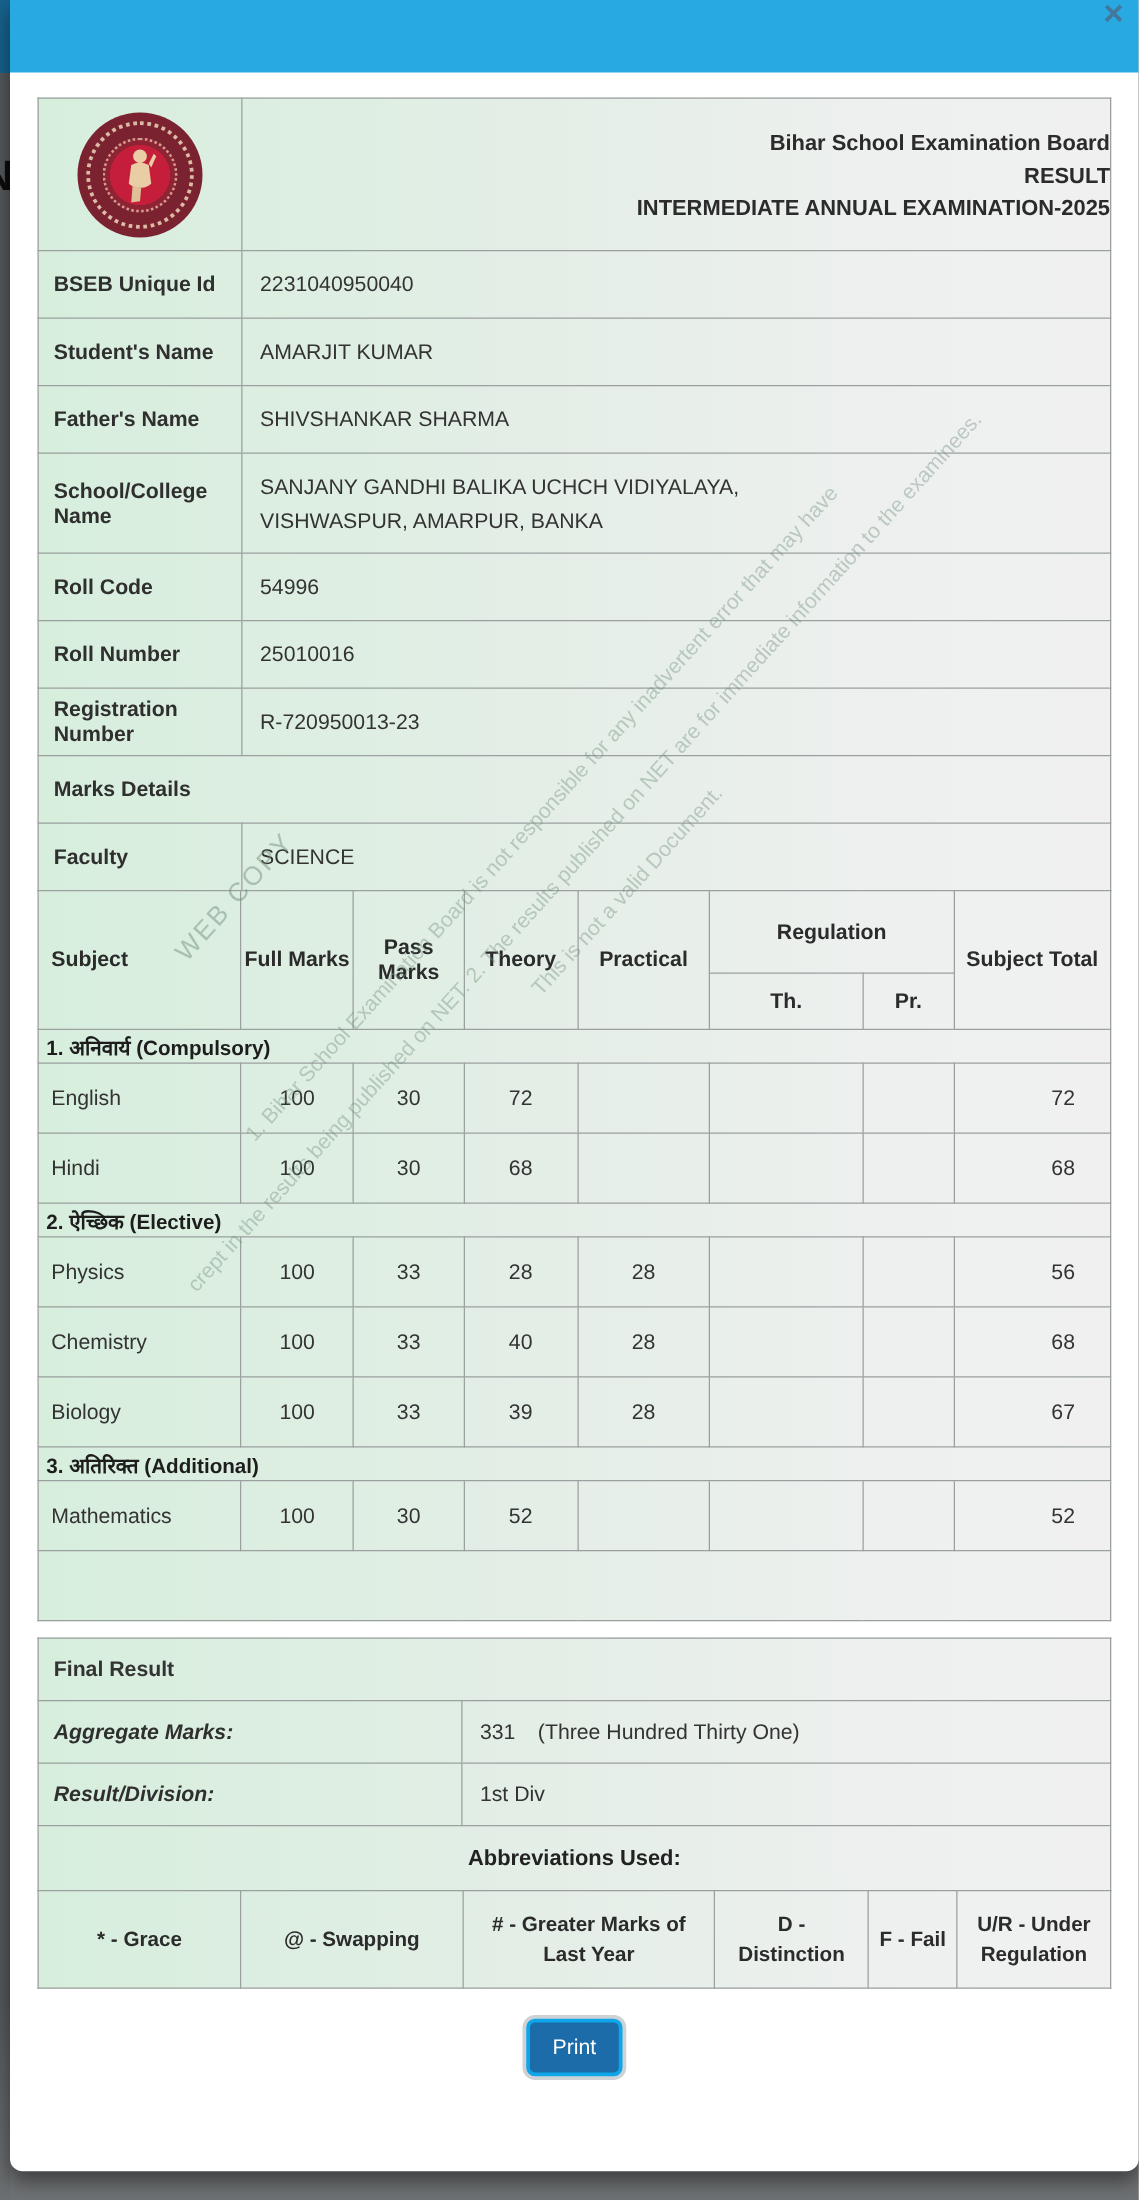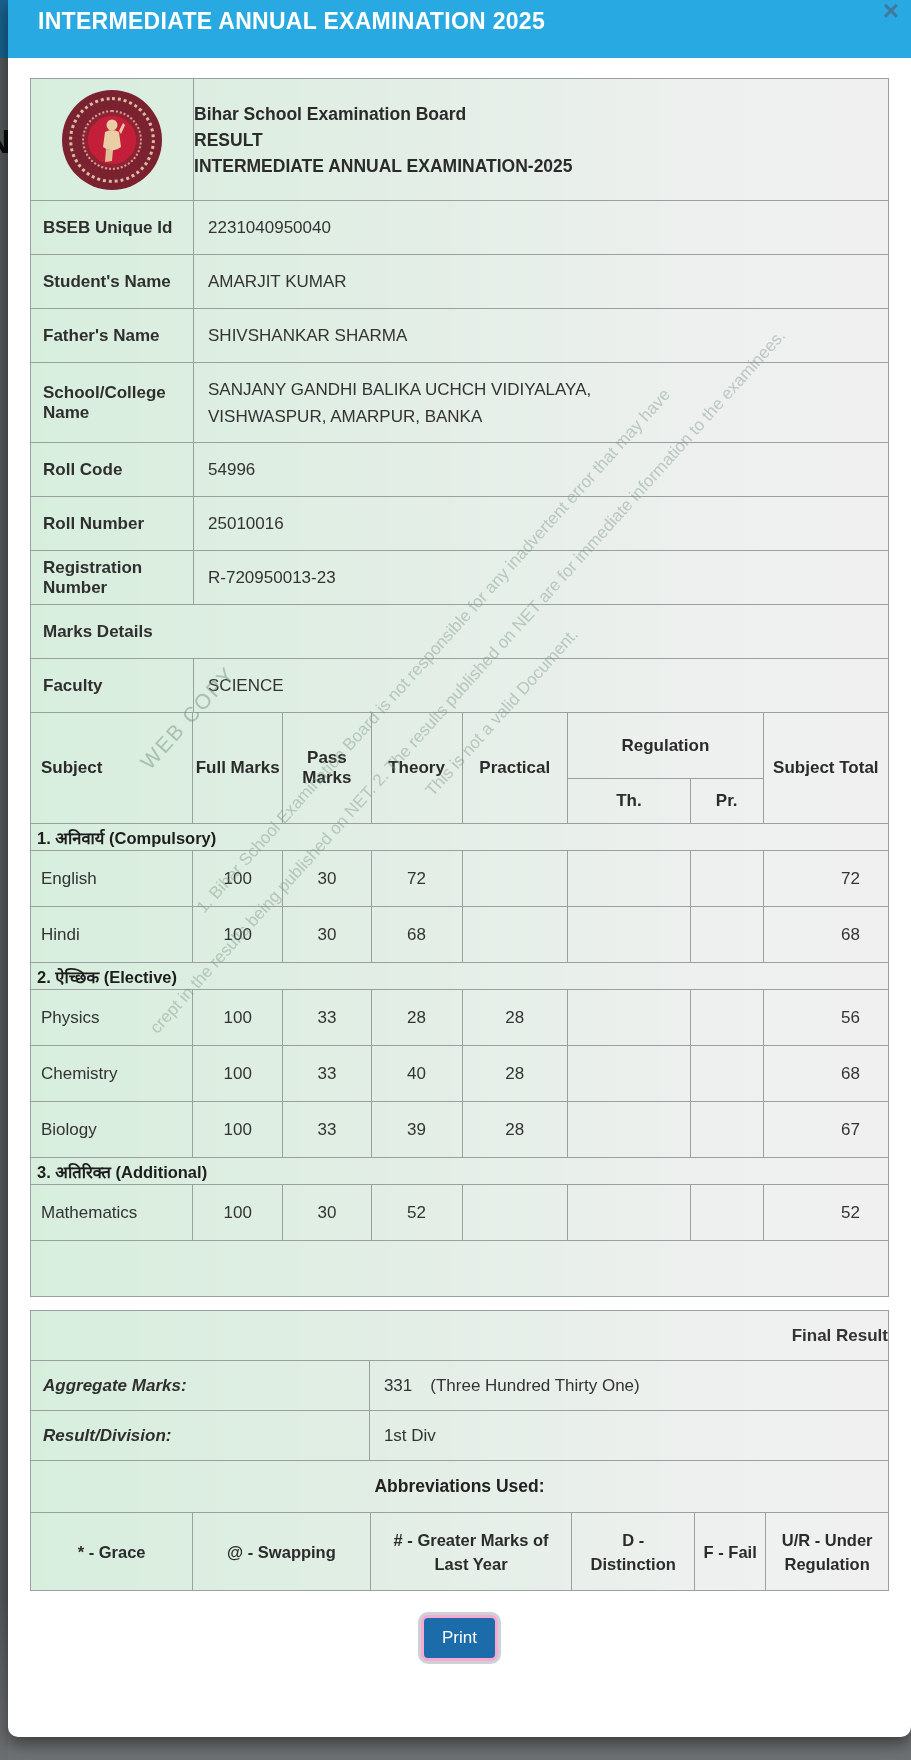--- a/index.html
+++ b/index.html
@@ -39,21 +39,21 @@
 
   table { width:100%; border-collapse:collapse; table-layout:fixed; }
   .grad-table {
     background:linear-gradient(90deg,#d7eedd 0%, #e3eee6 45%, #eef0ef 80%, #f0f0f1 100%);
   }
   td, th { border:1px solid #9aa09f; font-size:17px; color:#333; vertical-align:middle; }
   .grad-table + .grad-table { margin-top:-1px; }
 
   
   .logo-cell { width:19%; height:122px; text-align:center; }
-  .board-head-cell { text-align:left; font-weight:700; color:#2b2b2b; line-height:26px; font-size:17.5px; }
+  .board-head-cell { text-align:right; font-weight:700; color:#2b2b2b; line-height:26px; font-size:17.5px; }
   .info-label { width:39.5%; font-weight:700; color:#2f2f2f; padding:0 0 0 12px; height:54px; }
   .info-value { padding:0 0 0 14px; }
   .row-school .info-label, .row-school .info-value { height:80px; }
   .school-span { display:inline-block; max-width:432px; line-height:27px; }
   .marks-details-cell { font-weight:700; color:#2f2f2f; padding-left:12px; height:54px; }
 
   
   .seal { width:100px; height:100px; border-radius:50%; margin:0 auto;
     background:radial-gradient(circle at 50% 50%, #c41e3a 0 34%, #8e2433 34% 42%, #7a2230 42% 100%);
     display:flex; align-items:center; justify-content:center; position:relative; }
@@ -70,32 +70,32 @@
   .marks .hdr-sub th { height:45px; }
   .marks td { height:56px; text-align:center; }
   .marks td.cell-subject { text-align:left; padding-left:10px; }
   .marks td.cell-total { text-align:right; padding-right:28px; }
   .marks .section-row td { height:27px; text-align:left; padding-left:6px; font-weight:700; font-size:16.5px; color:#1d1d1d; }
   .marks .empty-row td { height:56px; }
 
   .spacer { height:13px; }
 
   
-  .final-title { font-weight:700; padding-left:12px; height:50px;text-align:right; }
+  .final-title { font-weight:700; padding-left:12px; height:50px; }
   .final .info-label { height:50px;font-style:italic; }
   .agg-words { margin-left:18px; }
   .abbr-title-cell { text-align:center; font-weight:700; height:52px; }
   .abbr-title-cell span { font-size:17.5px; color:#222; }
   .abbr td { height:78px; text-align:center; font-weight:700; font-size:16.5px; color:#2b2b2b; line-height:24px; padding:0 6px; }
 
   
   .print-wrap { display:flex; justify-content:center; padding:24px 0 0 0; }
   .print-btn {
     background:#1b6ca8; color:#fff; font-size:17px; font-family:"Liberation Sans",sans-serif;
-    padding:10px 18px; border:3px solid #f9a8d4; border-radius:7px;
+    padding:10px 18px; border:3px solid #0ea5e9; border-radius:7px;
     box-shadow:0 0 0 3px #ccd2d6; cursor:pointer;
   }
 
   
   .watermark {
     position:absolute; left:-45px; top:555px; width:1010px;
     transform:rotate(-48deg);
     text-align:center; color:rgba(116,146,128,0.42);
     font-size:17px; line-height:46px; pointer-events:none; z-index:5;
     white-space:nowrap;
@@ -109,21 +109,20 @@
 </style>
 </head>
 <body>
 
 <div class="page-strip">
   <span class="frag">N</span>
 </div>
 
 <div class="modal">
   <div class="modal-header">
-    <span class="modal-title">INTERMEDIATE ANNUAL EXAMINATION 2025</span>
     <span class="close-x">×</span>
   </div>
 
   <div class="content">
 
     <table class="grad-table">
       <colgroup>
           <col style="width:19%">
           <col>
         </colgroup>

